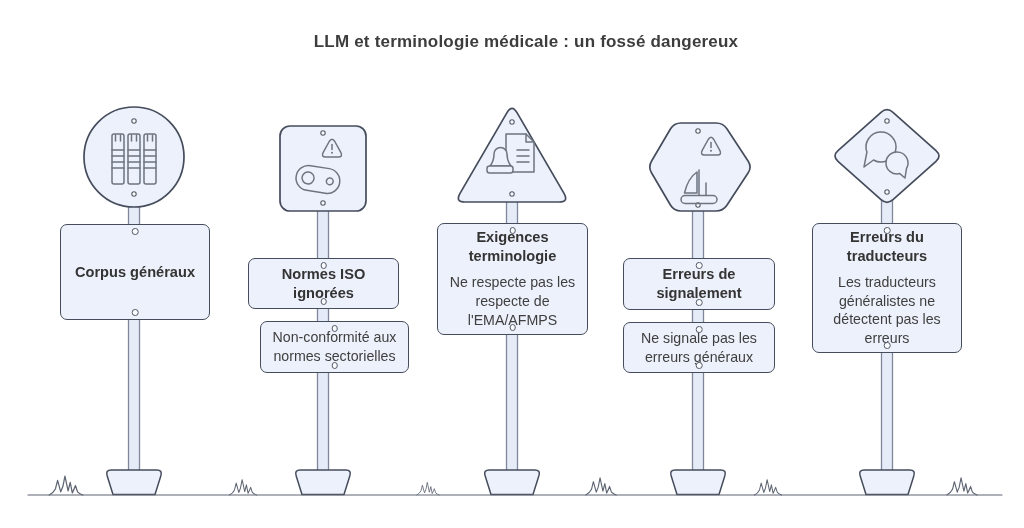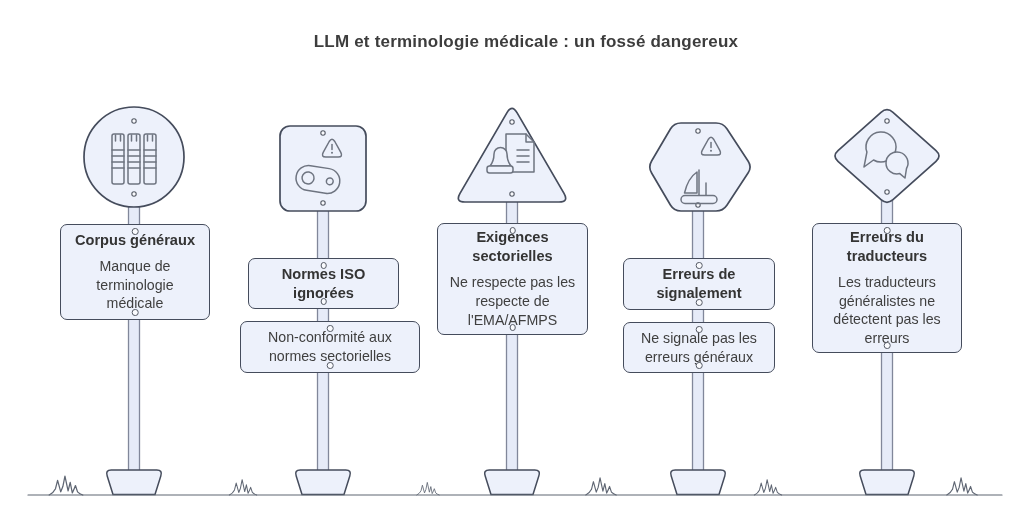--- a/index.html
+++ b/index.html
@@ -141,38 +141,37 @@
     <use href="#tuft" class="ground-line" transform="translate(243,495) scale(0.85)"></use>
     <use href="#tuft" class="ground-line" transform="translate(428,495) scale(0.7)"></use>
     <use href="#tuft" class="ground-line" transform="translate(601,495) scale(0.95)"></use>
     <use href="#tuft" class="ground-line" transform="translate(768,495) scale(0.85)"></use>
     <use href="#tuft" class="ground-line" transform="translate(962,495) scale(0.95)"></use>
   </svg>
 
   <div class="board" style="left:60px;top:224px;width:150px;height:96px">
     <span class="screw top"></span>
     <div class="board-title">Corpus généraux</div>
-    <div class="board-body">Manque de terminologie médicale</div>
     <span class="screw bottom"></span>
   </div>
 
   <div class="board" style="left:248px;top:258px;width:151px;height:51px">
     <span class="screw top"></span>
     <div class="board-title">Normes ISO ignorées</div>
     <span class="screw bottom"></span>
   </div>
-  <div class="board" style="left:240px;top:321px;width:180px;height:52px">
+  <div class="board" style="left:260px;top:321px;width:149px;height:52px">
     <span class="screw top"></span>
     <div class="board-body">Non-conformité aux normes sectorielles</div>
     <span class="screw bottom"></span>
   </div>
 
   <div class="board" style="left:437px;top:223px;width:151px;height:112px">
     <span class="screw top"></span>
-    <div class="board-title">Exigences sectorielles</div>
+    <div class="board-title">Exigences terminologie</div>
     <div class="board-body">Ne respecte pas les respecte de l'EMA/AFMPS</div>
     <span class="screw bottom"></span>
   </div>
 
   <div class="board" style="left:623px;top:258px;width:152px;height:52px">
     <span class="screw top"></span>
     <div class="board-title">Erreurs de signalement</div>
     <span class="screw bottom"></span>
   </div>
   <div class="board" style="left:623px;top:322px;width:152px;height:51px">

